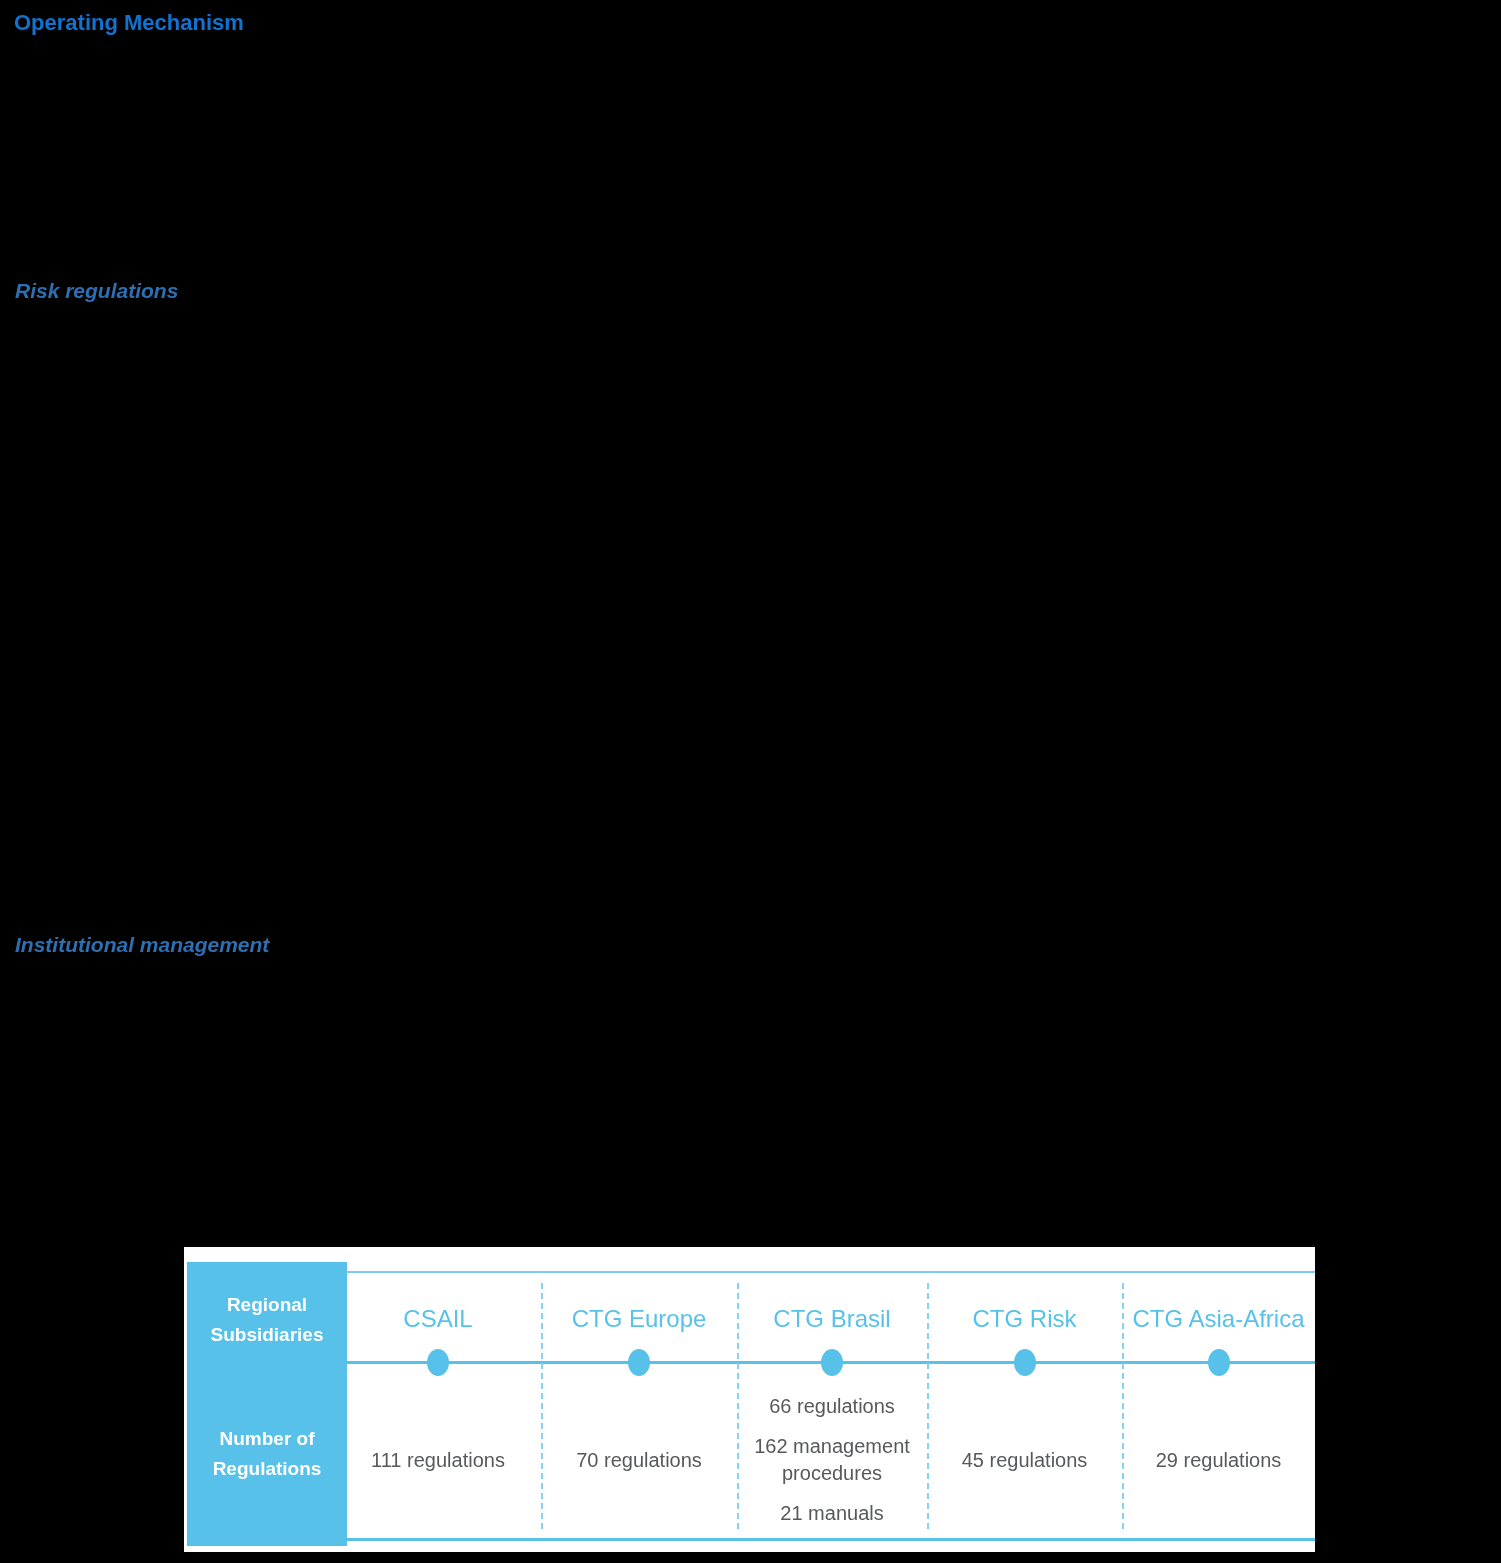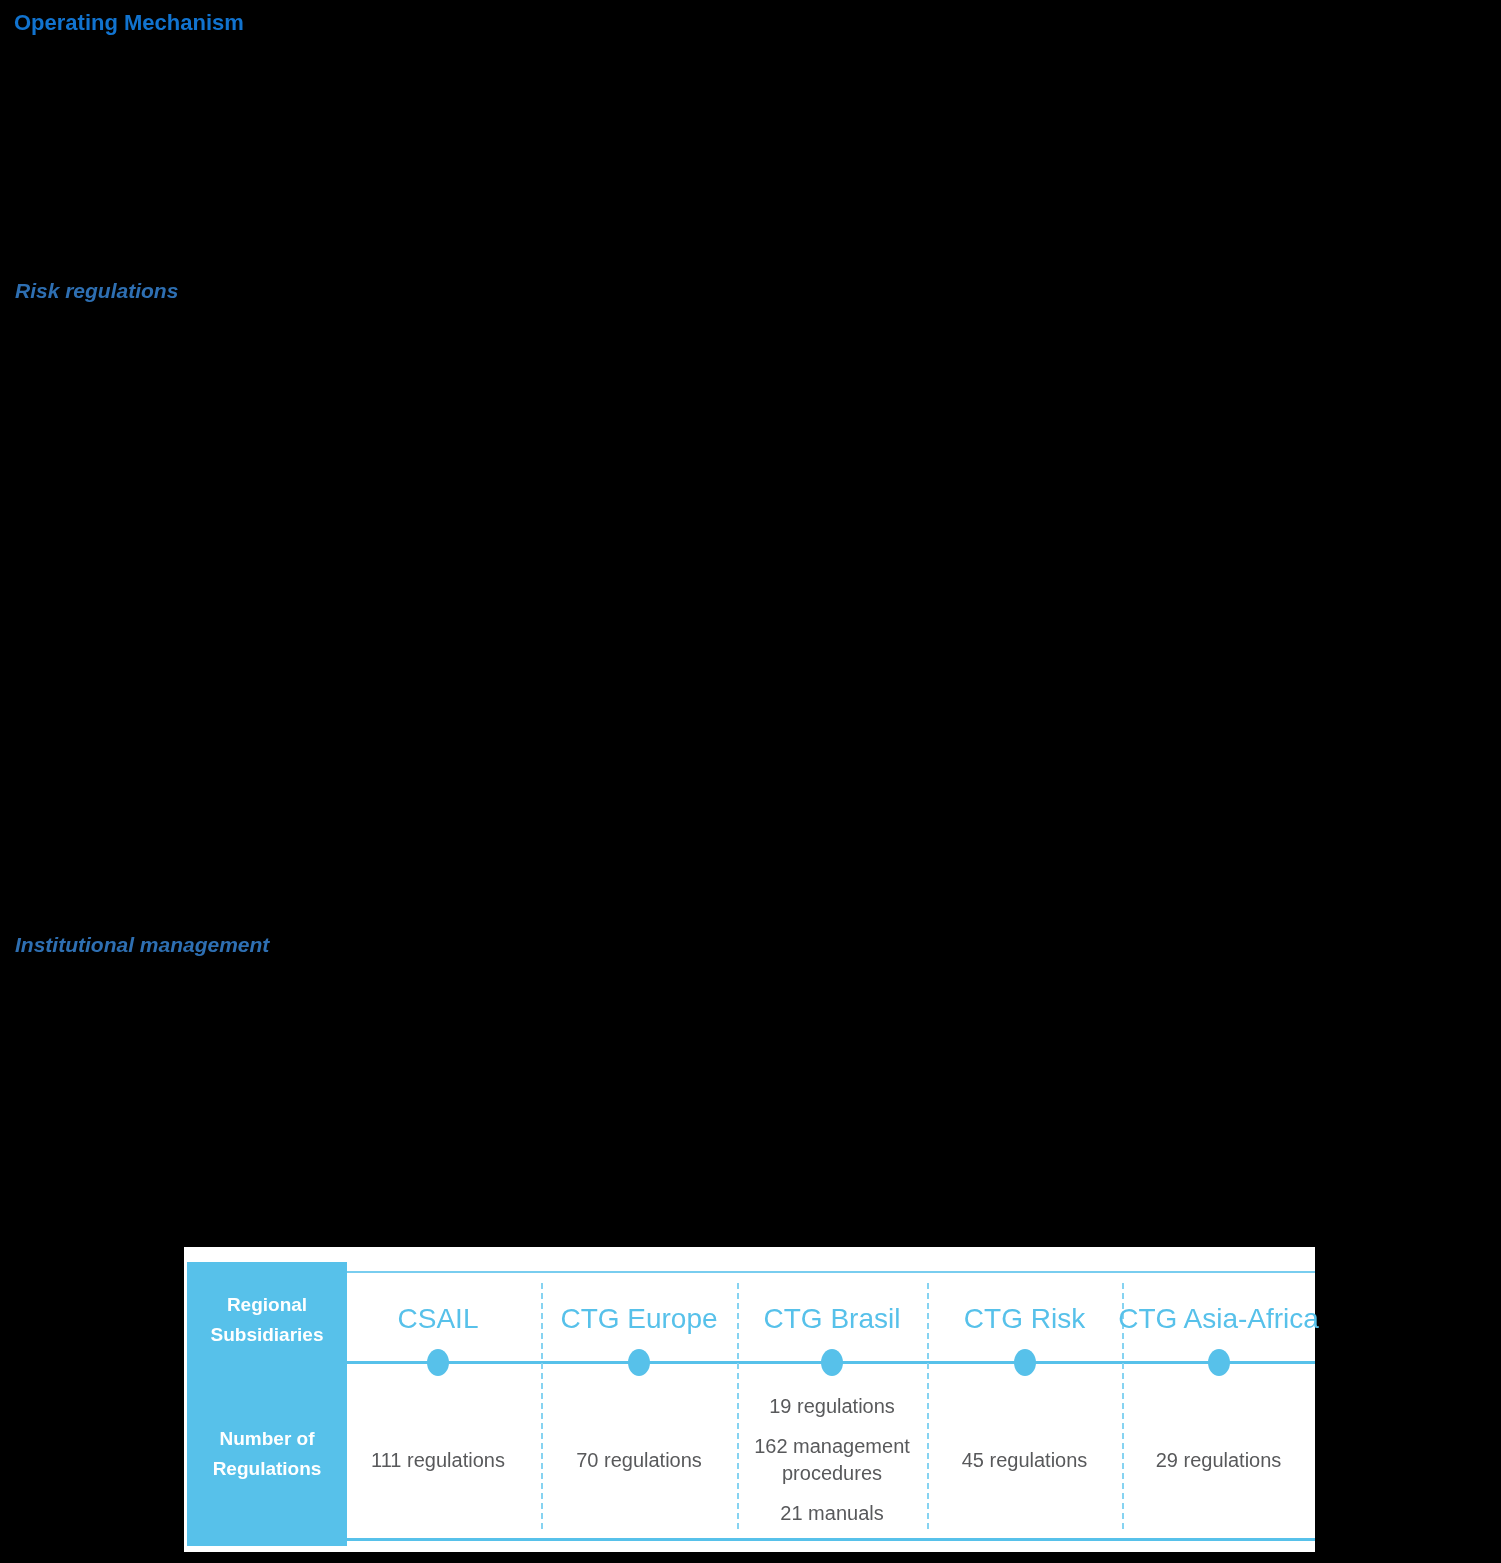--- a/index.html
+++ b/index.html
@@ -100,21 +100,21 @@
   }
   .col { display: flex; flex-direction: column; align-items: center; justify-content: center; }
   .col-1 { width: 206px; }
   .col-2 { width: 196px; }
   .col-3 { width: 190px; }
   .col-4 { width: 195px; }
   .col-5 { width: 193px; }
 
   .headers-row { top: 44px; height: 56px; }
   .col-head {
-    font-size: 28px;
+    font-size: 24px;
     color: var(--sky-blue, #57C1EA);
     text-align: center;
     white-space: nowrap;
   }
 
   .dots-row { top: 102px; height: 27px; }
   .dot {
     width: 22px;
     height: 27px;
     border-radius: 50%;
@@ -195,21 +195,21 @@
     </div>
 
     <div class="cols-row values-row">
       <div class="col col-1 col-values">
         <div class="val-line">111 regulations</div>
       </div>
       <div class="col col-2 col-values">
         <div class="val-line">70 regulations</div>
       </div>
       <div class="col col-3 col-values">
-        <div class="val-line">19 regulations</div>
+        <div class="val-line">66 regulations</div>
         <div class="val-line">162 management procedures</div>
         <div class="val-line">21 manuals</div>
       </div>
       <div class="col col-4 col-values">
         <div class="val-line">45 regulations</div>
       </div>
       <div class="col col-5 col-values">
         <div class="val-line">29 regulations</div>
       </div>
     </div>

